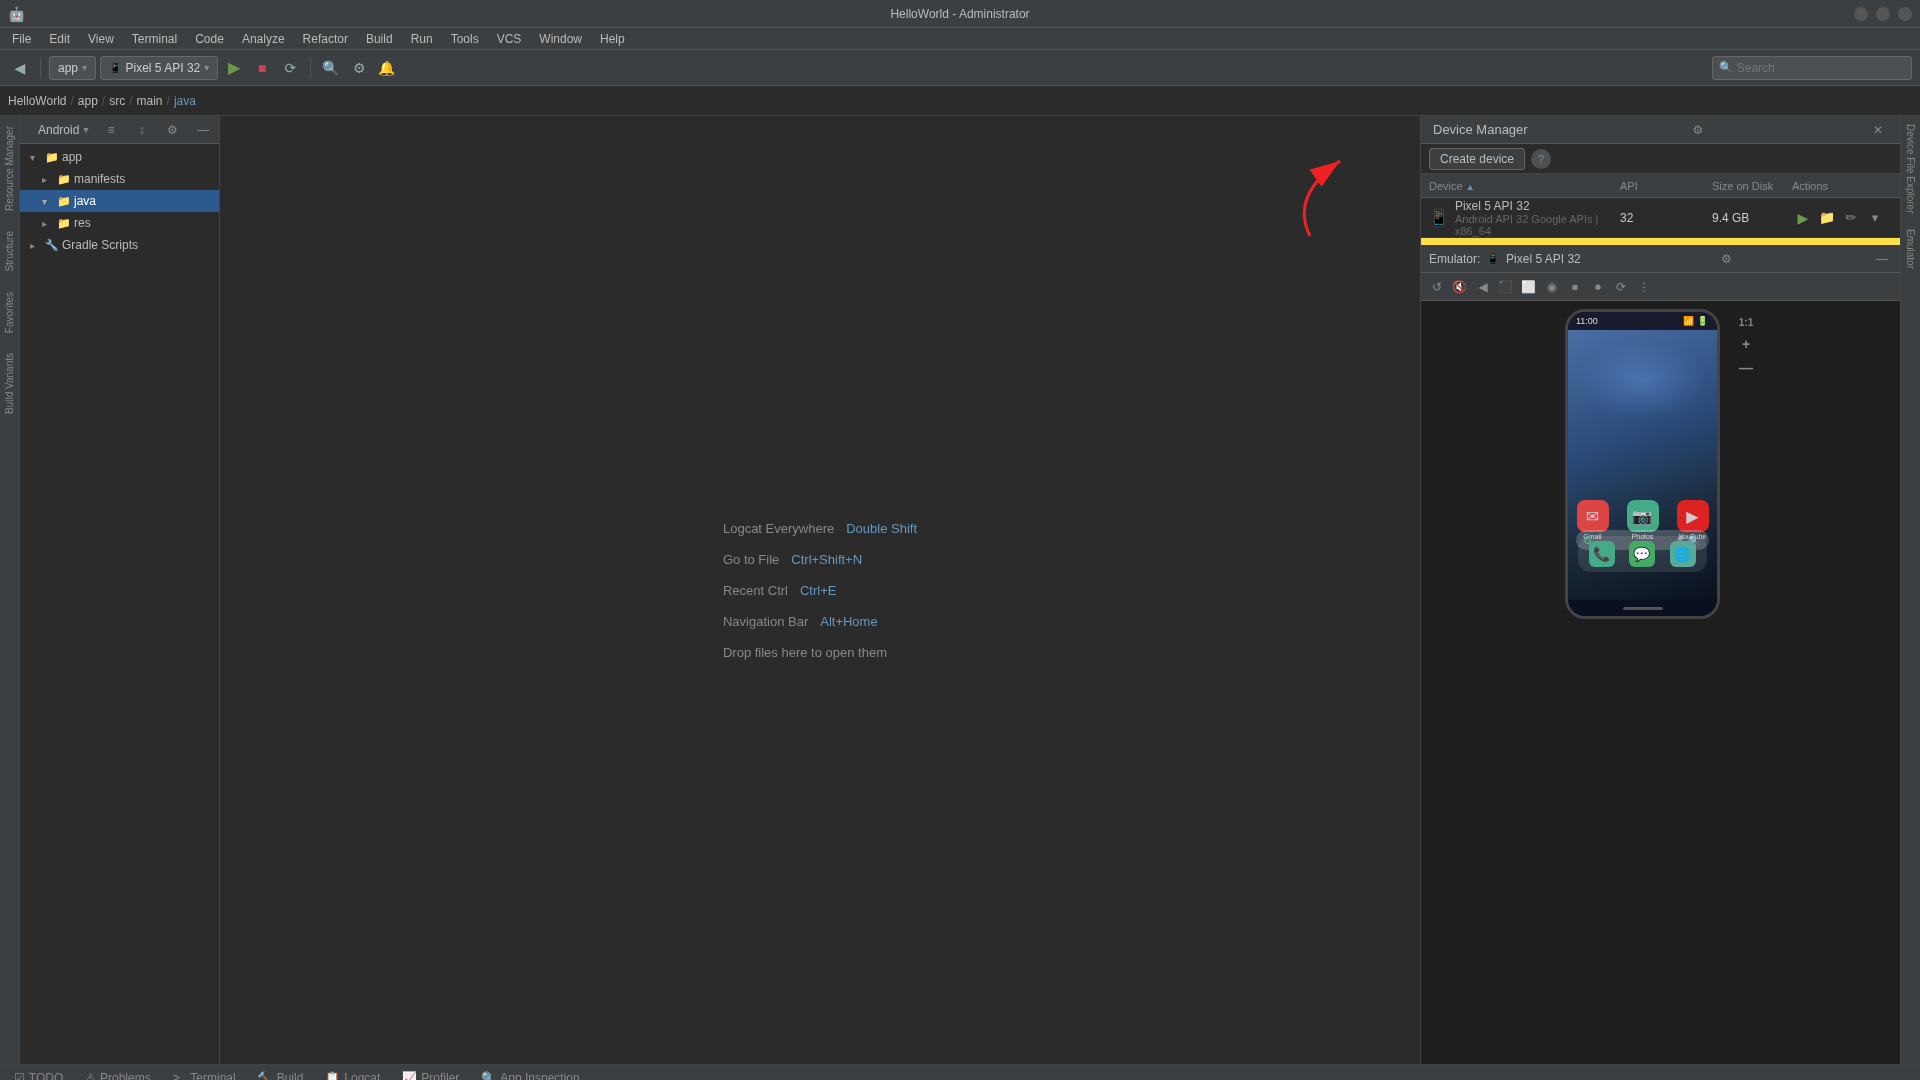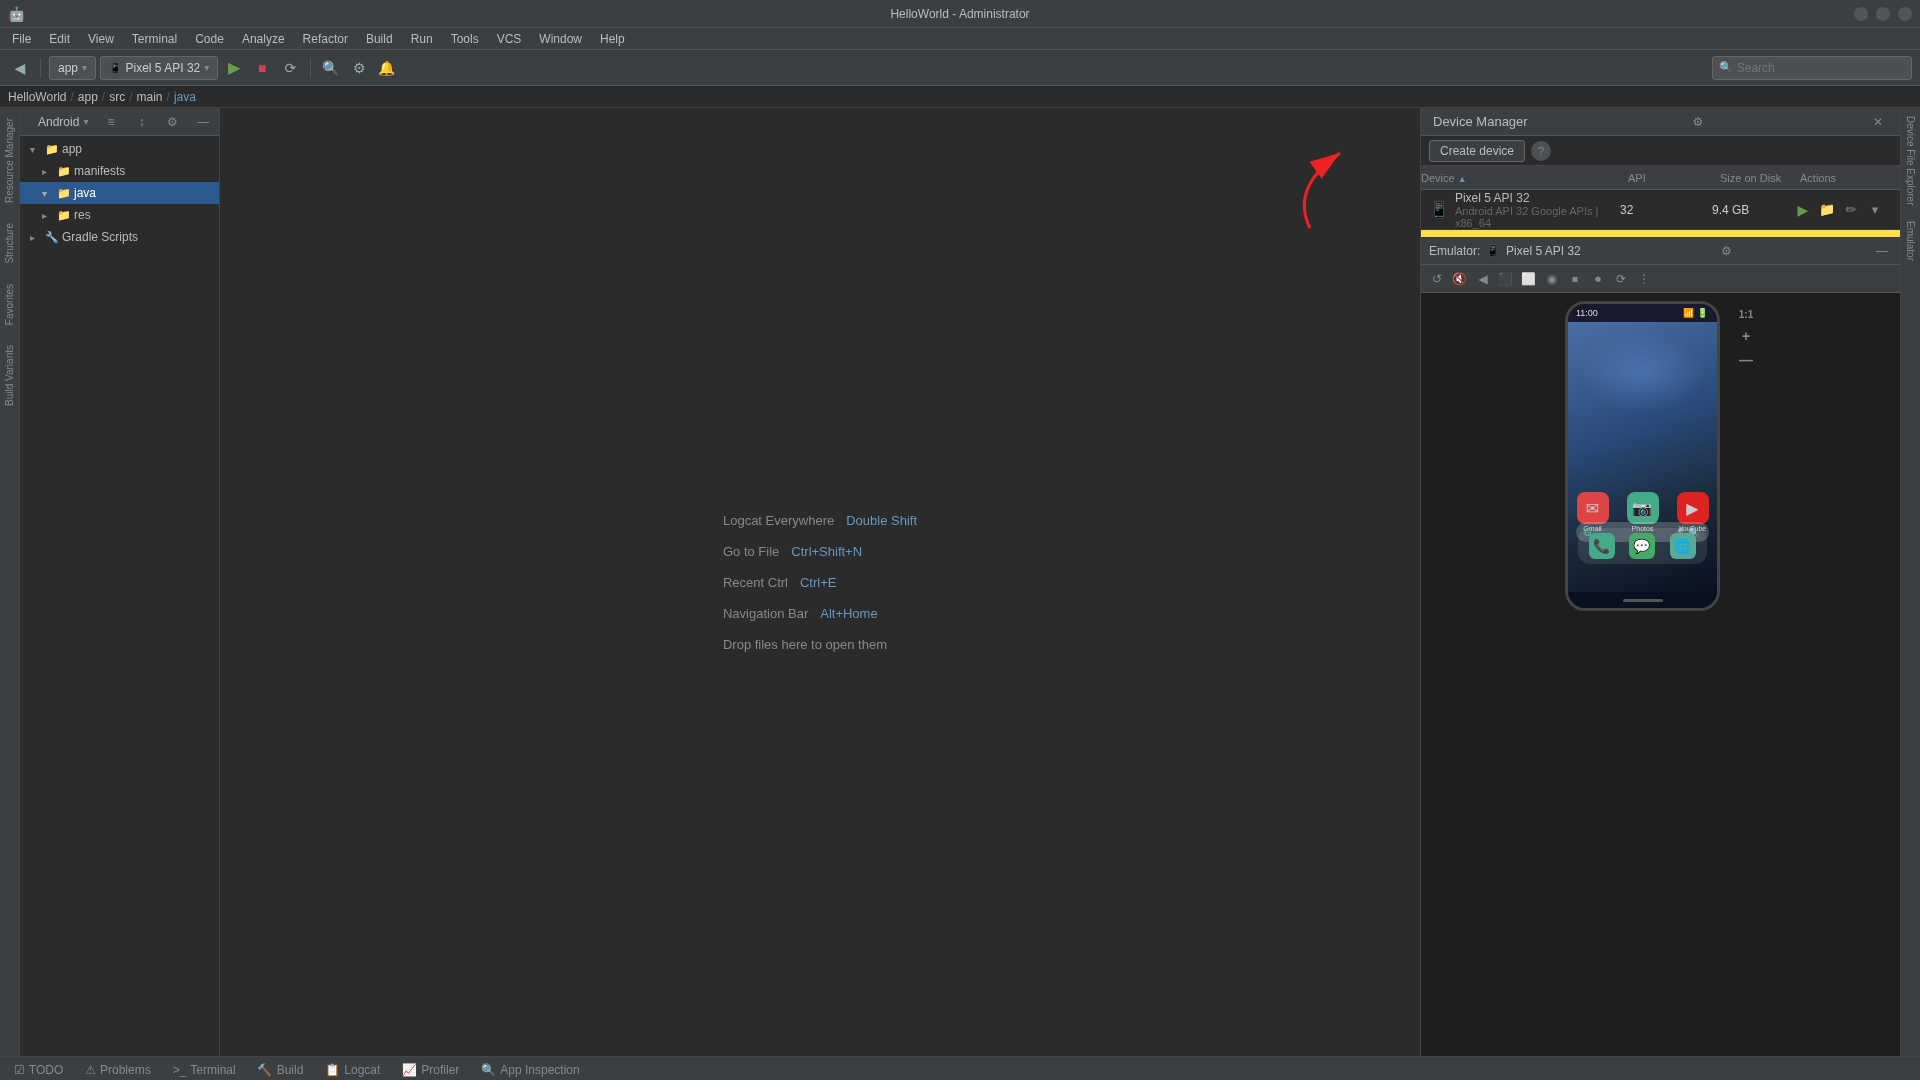--- a/index.html
+++ b/index.html
@@ -132,21 +132,21 @@
       background: transparent;
       border: none;
       outline: none;
       color: #ccc;
       font-size: 12px;
       width: 100%;
     }
 
     
     #breadcrumb {
-      height: 22px;
+      height: 30px;
       background: #2b2b2b;
       display: flex;
       align-items: center;
       padding: 0 8px;
       gap: 4px;
       border-bottom: 1px solid #444;
       font-size: 12px;
       color: #888;
     }
     #breadcrumb span { color: #bbb; }
@@ -309,21 +309,21 @@
       justify-content: center;
       color: #888;
       font-size: 11px;
       cursor: pointer;
     }
     #device-table-header {
       height: 24px;
       background: #3c3f41;
       display: flex;
       align-items: center;
-      padding: 0 0;
+      padding: 0 8px;
       border-bottom: 1px solid #555;
       font-size: 11px;
       color: #888;
     }
     .dt-col-device { flex: 1; }
     .dt-col-api { width: 60px; }
     .dt-col-size { width: 80px; margin-left: 32px; }
     .dt-col-actions { width: 100px; }
     #device-row {
       height: 40px;

